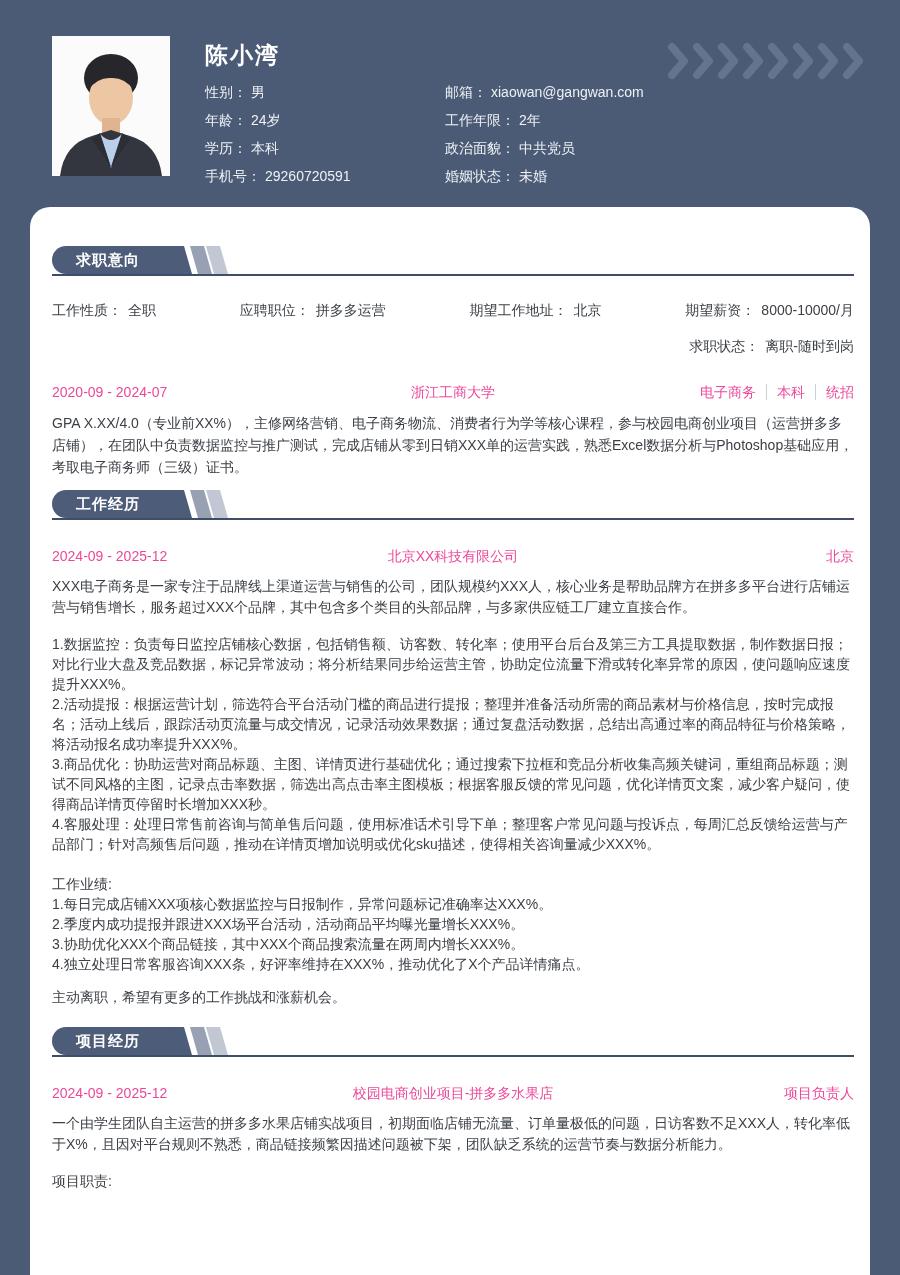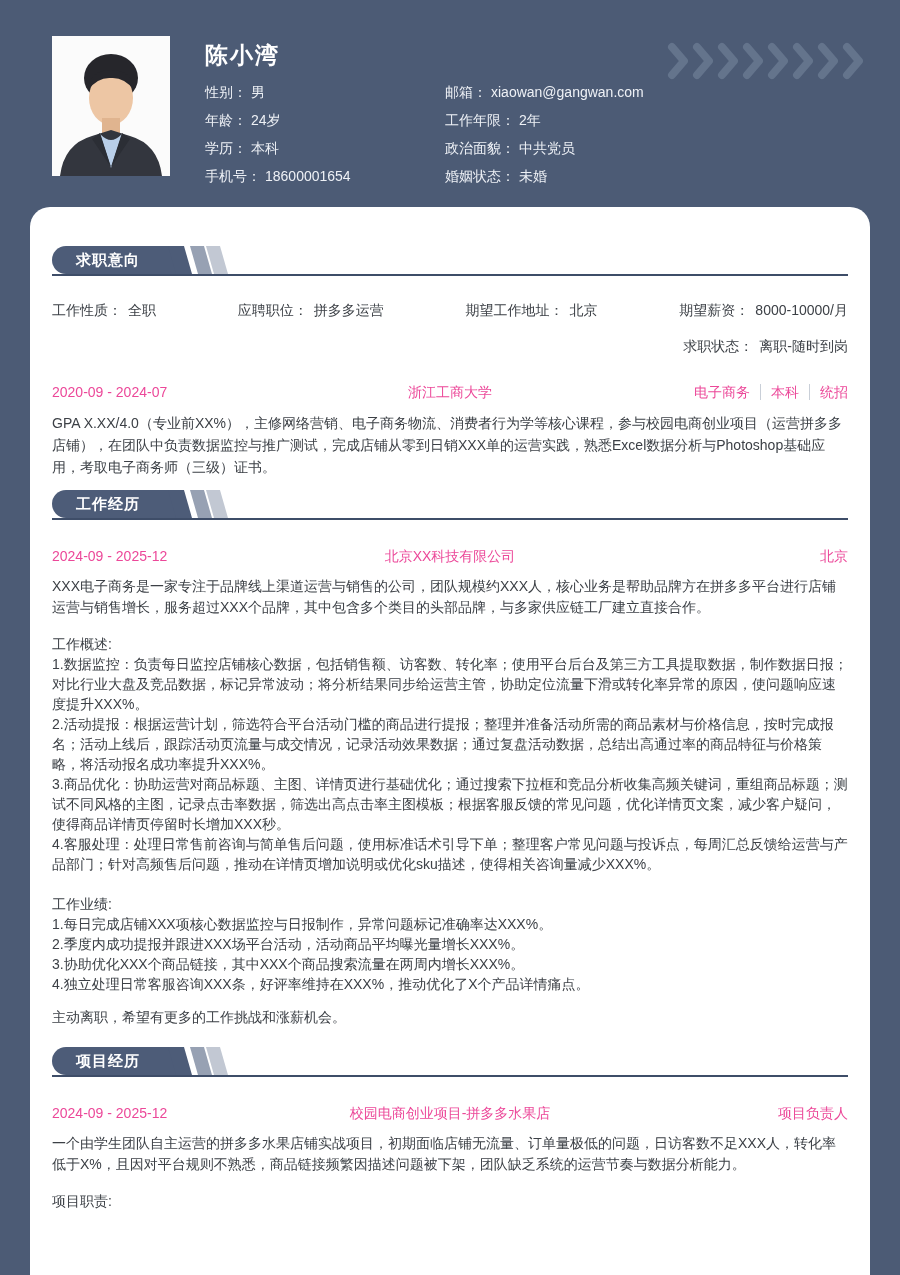--- a/index.html
+++ b/index.html
@@ -13,21 +13,21 @@
   .photo{position:absolute;left:52px;top:36px;width:118px;height:140px;background:#fcfcfc;overflow:hidden;}
   .name{position:absolute;left:205px;top:40px;font-size:23px;font-weight:bold;color:#ffffff;letter-spacing:2px;}
   .info-grid{position:absolute;left:205px;top:84px;display:grid;grid-template-columns:240px auto;row-gap:10px;
              font-size:14px;color:#eef1f6;}
   .info-item .val{margin-left:4px;}
   .chevrons{position:absolute;right:34px;top:42px;display:flex;}
   .chevrons svg{display:block;margin-left:0px;}
 
   
   .card{position:absolute;left:30px;right:30px;top:207px;bottom:0;background:#ffffff;
-        border-radius:20px 20px 0 0;padding:39px 22px 0 22px;box-sizing:border-box;overflow:hidden;
+        border-radius:20px 20px 0 0;padding:39px 16px 0 22px;box-sizing:border-box;overflow:hidden;
         color:#3c4046;font-size:14px;}
 
   
   .sec-head{position:relative;height:28px;border-bottom:2px solid #3e4d68;}
   .badge-main{position:absolute;left:0;top:0;width:130px;height:28px;background:#4d5c78;border-radius:14px 0 0 14px;}
   .badge-main::after{content:"";position:absolute;right:-6px;top:0;width:16px;height:100%;background:#4d5c78;transform:skewX(16deg);}
   .badge-s1{position:absolute;left:142px;top:0;width:14px;height:28px;background:#97a1b3;transform:skewX(16deg);}
   .badge-s2{position:absolute;left:158px;top:0;width:14px;height:28px;background:#c2c8d3;transform:skewX(16deg);}
   .badge-title{position:absolute;left:24px;top:0;line-height:28px;color:#ffffff;font-weight:bold;font-size:15px;letter-spacing:1px;}
 
@@ -76,21 +76,21 @@
 
     <div class="name">陈小湾</div>
 
     <div class="info-grid">
       <div class="info-item"><span class="lbl">性别：</span><span class="val">男</span></div>
       <div class="info-item"><span class="lbl">邮箱：</span><span class="val">xiaowan@gangwan.com</span></div>
       <div class="info-item"><span class="lbl">年龄：</span><span class="val">24岁</span></div>
       <div class="info-item"><span class="lbl">工作年限：</span><span class="val">2年</span></div>
       <div class="info-item"><span class="lbl">学历：</span><span class="val">本科</span></div>
       <div class="info-item"><span class="lbl">政治面貌：</span><span class="val">中共党员</span></div>
-      <div class="info-item"><span class="lbl">手机号：</span><span class="val">18600001654</span></div>
+      <div class="info-item"><span class="lbl">手机号：</span><span class="val">29260720591</span></div>
       <div class="info-item"><span class="lbl">婚姻状态：</span><span class="val">未婚</span></div>
     </div>
 
     <div class="chevrons">
       <svg width="25" height="38" viewBox="0 0 25 38">
           <path d="M6 5 L18 19 L6 33" fill="none" stroke="#64748c" stroke-width="8" stroke-linecap="round" stroke-linejoin="round"></path>
         </svg>
       <svg width="25" height="38" viewBox="0 0 25 38">
           <path d="M6 5 L18 19 L6 33" fill="none" stroke="#64748c" stroke-width="8" stroke-linecap="round" stroke-linejoin="round"></path>
         </svg>
@@ -148,21 +148,20 @@
       <div class="badge-s2"></div>
       <div class="badge-title">工作经历</div>
     </div>
     <div class="meta-row">
       <div class="meta-left">2024-09 - 2025-12</div>
       <div class="meta-center">北京XX科技有限公司</div>
       <div class="meta-right">北京</div>
     </div>
     <p class="para proj-para">XXX电子商务是一家专注于品牌线上渠道运营与销售的公司，团队规模约XXX人，核心业务是帮助品牌方在拼多多平台进行店铺运营与销售增长，服务超过XXX个品牌，其中包含多个类目的头部品牌，与多家供应链工厂建立直接合作。</p>
     <div class="block">
-      <div>工作概述:</div>
       <div>1.数据监控：负责每日监控店铺核心数据，包括销售额、访客数、转化率；使用平台后台及第三方工具提取数据，制作数据日报；对比行业大盘及竞品数据，标记异常波动；将分析结果同步给运营主管，协助定位流量下滑或转化率异常的原因，使问题响应速度提升XXX%。</div>
       <div>2.活动提报：根据运营计划，筛选符合平台活动门槛的商品进行提报；整理并准备活动所需的商品素材与价格信息，按时完成报名；活动上线后，跟踪活动页流量与成交情况，记录活动效果数据；通过复盘活动数据，总结出高通过率的商品特征与价格策略，将活动报名成功率提升XXX%。</div>
       <div>3.商品优化：协助运营对商品标题、主图、详情页进行基础优化；通过搜索下拉框和竞品分析收集高频关键词，重组商品标题；测试不同风格的主图，记录点击率数据，筛选出高点击率主图模板；根据客服反馈的常见问题，优化详情页文案，减少客户疑问，使得商品详情页停留时长增加XXX秒。</div>
       <div>4.客服处理：处理日常售前咨询与简单售后问题，使用标准话术引导下单；整理客户常见问题与投诉点，每周汇总反馈给运营与产品部门；针对高频售后问题，推动在详情页增加说明或优化sku描述，使得相关咨询量减少XXX%。</div>
     </div>
     <div class="block results">
       <div>工作业绩:</div>
       <div>1.每日完成店铺XXX项核心数据监控与日报制作，异常问题标记准确率达XXX%。</div>
       <div>2.季度内成功提报并跟进XXX场平台活动，活动商品平均曝光量增长XXX%。</div>
       <div>3.协助优化XXX个商品链接，其中XXX个商品搜索流量在两周内增长XXX%。</div>

